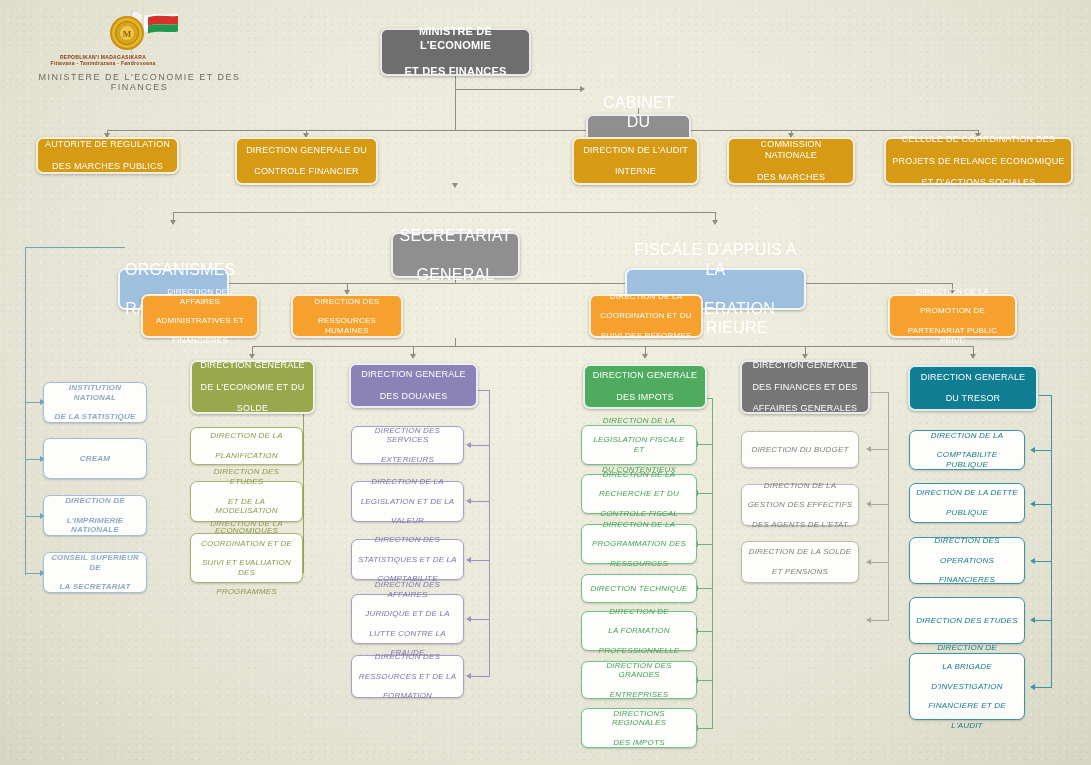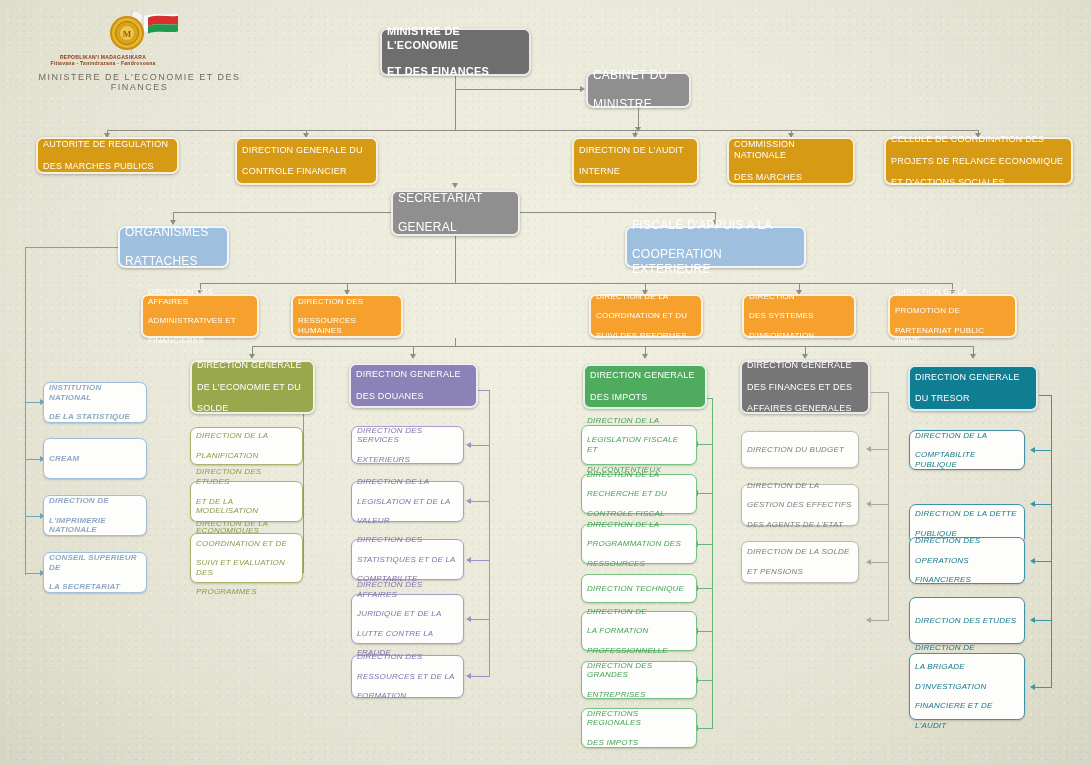--- a/index.html
+++ b/index.html
@@ -19,21 +19,21 @@
       radial-gradient(rgba(255,255,255,.35) 1px, transparent 1px);
     background-size:7px 7px, 11px 11px;
     background-position:0 0, 3px 5px;
   }
   .canvas{position:absolute;inset:0;}
 
   
   .node{
     position:absolute;box-sizing:border-box;
     display:flex;align-items:center;justify-content:center;
-    text-align:left;border-radius:7px;
+    text-align:center;border-radius:7px;
     line-height:1.22;letter-spacing:.2px;
     padding:4px 5px;
     z-index:5;
   }
   .node span{display:block;width:100%;}
 
   .filled{
     color:#fff;
     border:2px solid rgba(255,255,255,.85);
     box-shadow:0 1px 3px rgba(0,0,0,.28);
@@ -57,21 +57,21 @@
   .c-teal   {background:#0f7d92;}
 
   .o-blue  {border-color:#9ebfdd;color:#8fa9c4;font-weight:bold;}
   .o-olive {border-color:#a9b56a;color:#8d9a4b;}
   .o-purple{border-color:#a79fcb;color:#7d74ad;}
   .o-green {border-color:#76c283;color:#46a257;}
   .o-gray  {border-color:#bdbdb5;color:#7d7d7d;}
   .o-teal  {border-color:#3d94a8;color:#17788c;}
 
   .t11{font-size:11px;font-weight:bold;}
-  .t10{font-size:12px;}
+  .t10{font-size:16px;margin-top:42px;}
   .t9 {font-size:9px;}
   .t8 {font-size:8px;}
 
   
   .ln{position:absolute;background:#8d8d85;z-index:1;}
   .lnh{height:1px;}
   .lnv{width:1px;}
   .ln.olive  {background:#97a457;}
   .ln.purple {background:#9a92c2;}
   .ln.green  {background:#63b673;}
@@ -339,27 +339,20 @@
       <span>RESSOURCES HUMAINES</span>
     </span>
   </div>
   <div class="node filled c-orange t8" style="left:589px;top:294px;width:114px;height:44px;">
     <span>
       <span>DIRECTION DE LA</span><br>
       <span>COORDINATION ET DU</span><br>
       <span>SUIVI DES REFORMES</span>
     </span>
   </div>
-  <div class="node filled c-orange t8" style="left:742px;top:294px;width:114px;height:44px;">
-    <span>
-      <span>DIRECTION</span><br>
-      <span>DES SYSTEMES</span><br>
-      <span>D'INFORMATION</span>
-    </span>
-  </div>
   <div class="node filled c-orange t8" style="left:888px;top:294px;width:129px;height:44px;">
     <span>
       <span>DIRECTION DE LA</span><br>
       <span>PROMOTION DE</span><br>
       <span>PARTENARIAT PUBLIC PRIVE</span>
     </span>
   </div>
 
   <div class="node filled c-olive t9" style="left:190px;top:360px;width:125px;height:54px;">
     <span>
@@ -500,21 +493,21 @@
   </div>
   <div class="node outline o-gray t8" style="left:741px;top:541px;width:118px;height:42px;">
     <span><span>DIRECTION DE LA SOLDE</span><br>
     <span>ET PENSIONS</span></span>
   </div>
 
   <div class="node outline o-teal t8" style="left:909px;top:430px;width:116px;height:40px;">
     <span><span>DIRECTION DE LA</span><br>
     <span>COMPTABILITE PUBLIQUE</span></span>
   </div>
-  <div class="node outline o-teal t8" style="left:909px;top:504px;width:116px;height:40px;">
+  <div class="node outline o-teal t8" style="left:909px;top:483px;width:116px;height:40px;">
     <span><span>DIRECTION DE LA DETTE</span><br>
     <span>PUBLIQUE</span></span>
   </div>
   <div class="node outline o-teal t8" style="left:909px;top:537px;width:116px;height:47px;">
     <span><span>DIRECTION DES</span><br>
     <span>OPERATIONS</span><br>
     <span>FINANCIERES</span></span>
   </div>
   <div class="node outline o-teal t8" style="left:909px;top:597px;width:116px;height:47px;">
     <span>

